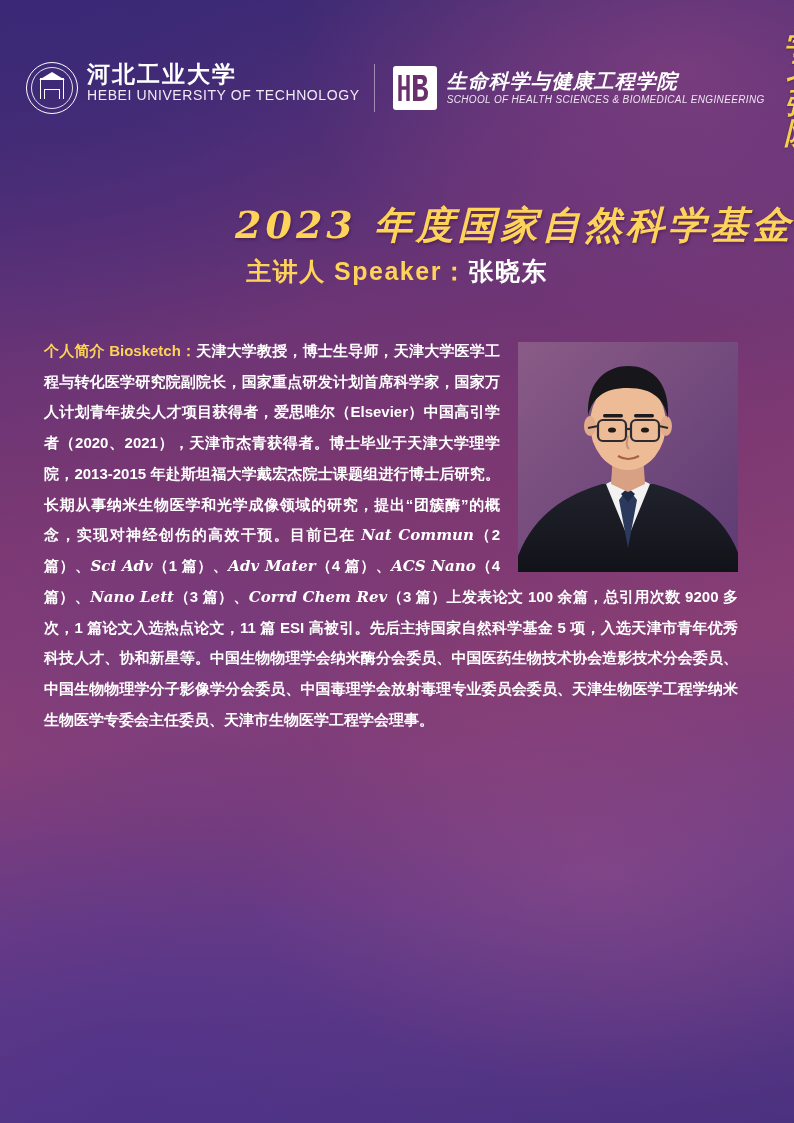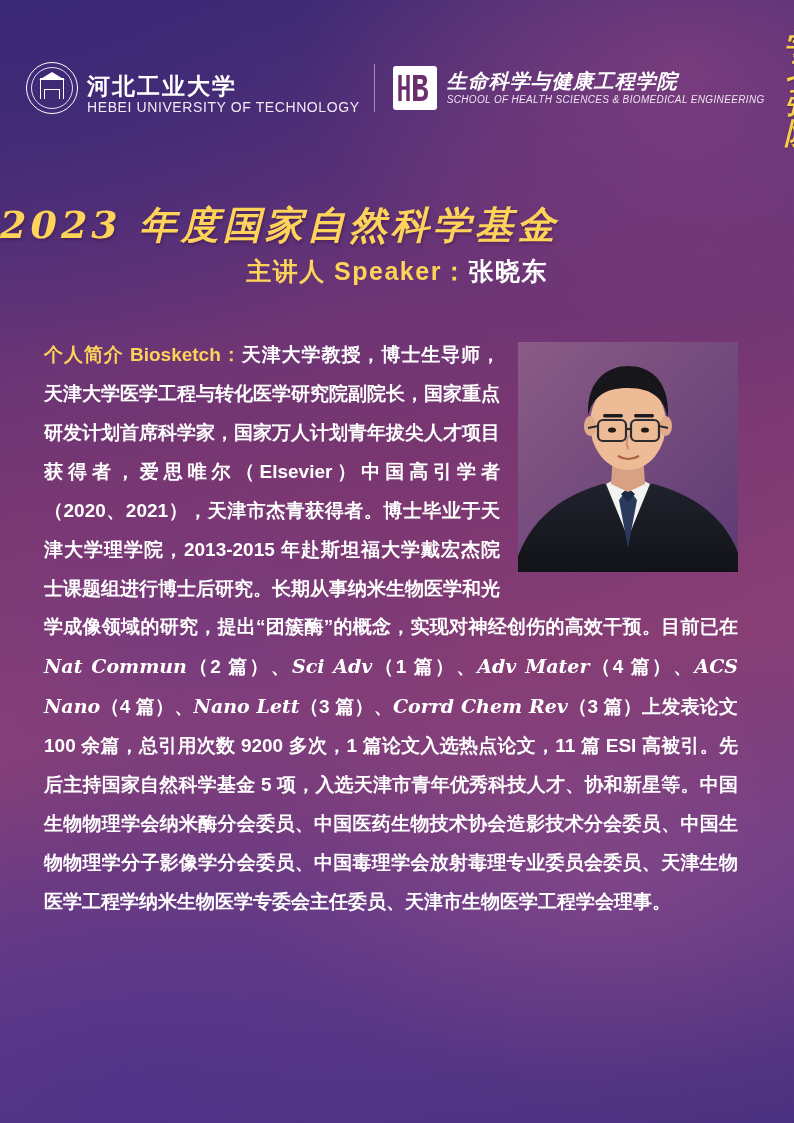--- a/index.html
+++ b/index.html
@@ -37,21 +37,21 @@
 
   
   .header {
     display: flex;
     align-items: center;
     padding: 28px 22px 0 26px;
     gap: 10px;
   }
   .logo-hebut {
     display: flex;
-    align-items: flex-end;
+    align-items: flex-start;
     gap: 9px;
     flex: 0 0 auto;
   }
   .seal {
     width: 52px;
     height: 52px;
     border-radius: 50%;
     border: 1.6px solid #ffffff;
     position: relative;
     display: flex;
@@ -179,21 +179,21 @@
     font-style: italic;
     color: #f6d04a;
     letter-spacing: 1px;
     line-height: 1;
     padding-bottom: 4px;
   }
 
   
   .title-block {
     margin-top: 48px;
-    text-align: left;
+    text-align: right;
   }
   .title-line {
     font-family: "DejaVu Serif", "Liberation Serif", serif;
     font-size: 38px;
     font-weight: 700;
     font-style: italic;
     color: #fdd35a;
     letter-spacing: 4px;
     line-height: 1.55;
     text-shadow: 1px 2px 3px rgba(58,18,58,0.45);
@@ -205,21 +205,21 @@
     letter-spacing: 1.5px;
     color: #ffffff;
   }
   .speaker-label {
     color: #fdd35a;
   }
 
   
   .bio-block {
     margin: 48px 56px 0 44px;
-    font-size: 19px;
+    font-size: 15px;
     font-weight: 700;
     color: #ffffff;
     line-height: 2.05;
     text-align: justify;
   }
   .bio-label {
     color: #fdd35a;
   }
   .portrait {
     float: right;

